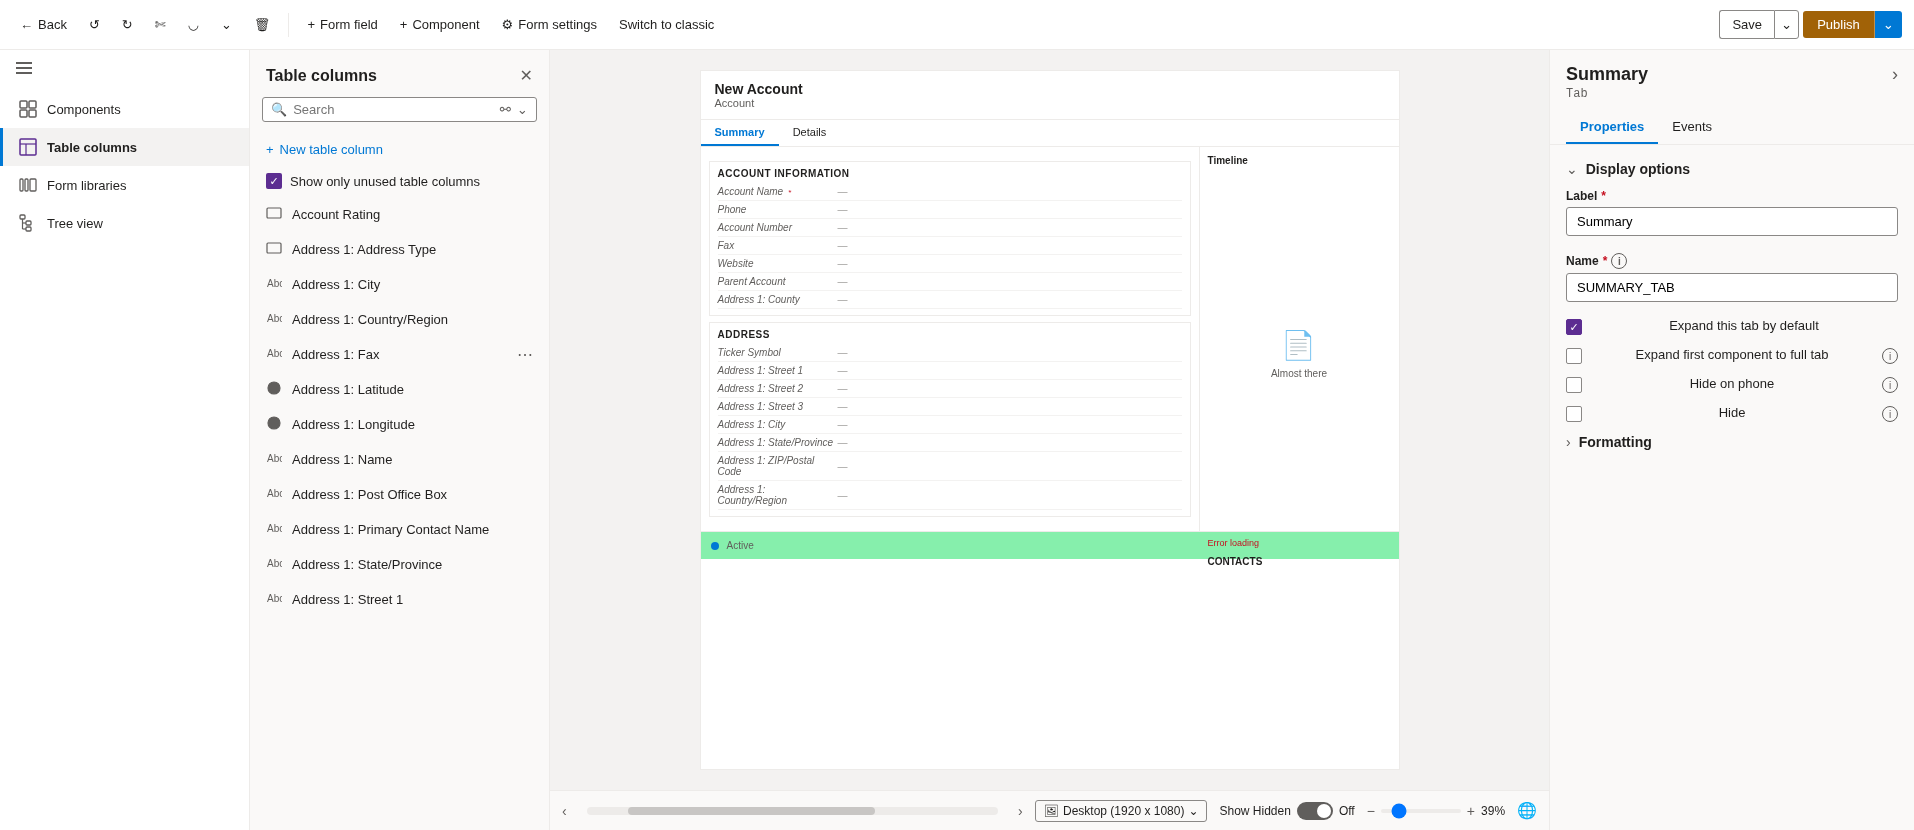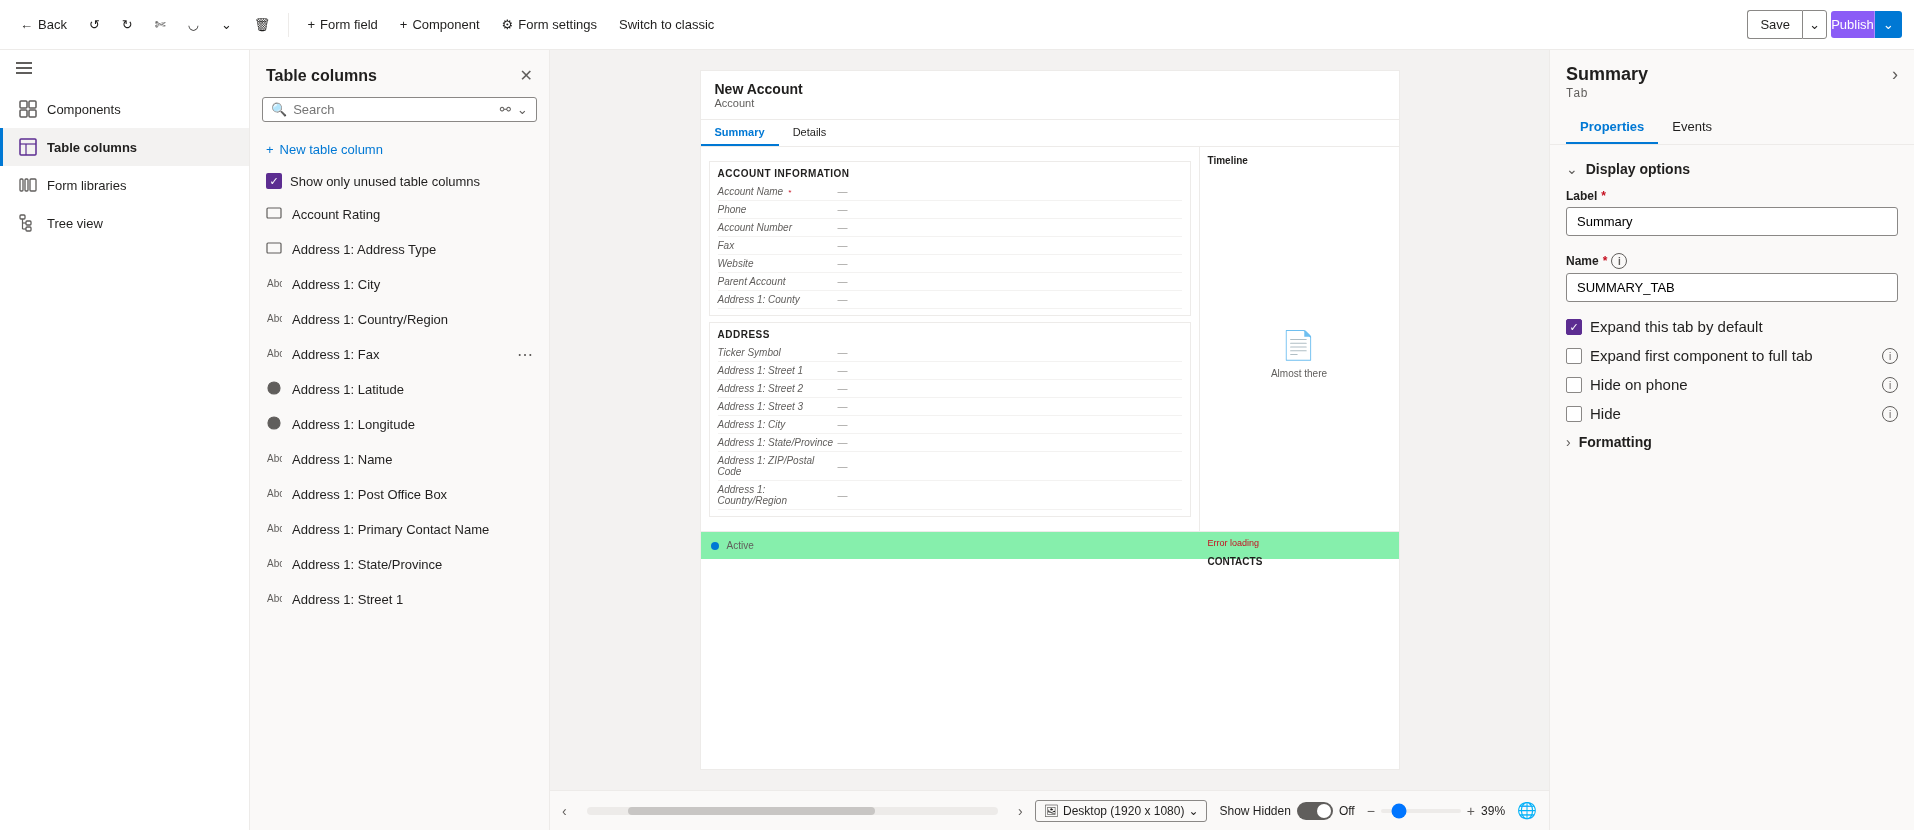--- a/index.html
+++ b/index.html
@@ -21,22 +21,22 @@
     .btn-save-main {
       background: #fff; color: #201f1e; border: 1px solid #8a8886; border-right: none;
       padding: 6px 12px; border-radius: 3px 0 0 3px; cursor: pointer; font-size: 13px;
     }
     .btn-save-dd {
       background: #fff; color: #201f1e; border: 1px solid #8a8886;
       padding: 6px 6px; border-radius: 0 3px 3px 0; cursor: pointer;
     }
     .publish-group { display: flex; }
     .btn-publish-main {
-      background: #8b5cf6; color: #fff; border: none; border-right: 1px solid rgba(255,255,255,0.3);
-      padding: 6px 0; border-radius: 3px 0 0 3px; cursor: pointer; font-size: 13px;
+      background: #a16207; color: #fff; border: none; border-right: 1px solid rgba(255,255,255,0.3);
+      padding: 6px 14px; border-radius: 3px 0 0 3px; cursor: pointer; font-size: 13px;
     }
     .btn-publish-dd {
       background: #0078d4; color: #fff; border: none;
       padding: 6px 8px; border-radius: 0 3px 3px 0; cursor: pointer;
     }
 
     
     .main-layout { display: flex; flex: 1; overflow: hidden; }
 
     
@@ -178,21 +178,21 @@
       width: 100%; padding: 6px 10px; border: 1px solid #8a8886;
       border-radius: 3px; font-size: 13px; background: #fff; outline: none;
     }
 
     .checkbox-group { display: flex; align-items: flex-start; gap: 8px; margin-bottom: 12px; cursor: pointer; }
     .checkbox-ctrl {
       width: 16px; height: 16px; border: 1px solid #8a8886; border-radius: 2px;
       display: flex; align-items: center; justify-content: center; flex-shrink: 0; margin-top: 1px; background: #fff;
     }
     .checkbox-ctrl.checked { background: #5c2d91; border-color: #5c2d91; }
-    .checkbox-label { font-size: 15px; flex: 1; }
+    .checkbox-label { font-size: 13px; flex: 1; text-align: center; }
     .info-icon {
       width: 16px; height: 16px; border: 1px solid #605e5c; border-radius: 50%;
       display: flex; align-items: center; justify-content: center; font-size: 10px;
       color: #605e5c; cursor: pointer; flex-shrink: 0; margin-top: 1px;
     }
 
     .formatting-header {
       display: flex; align-items: center; gap: 8px; margin-top: 8px; cursor: pointer;
     }
 

